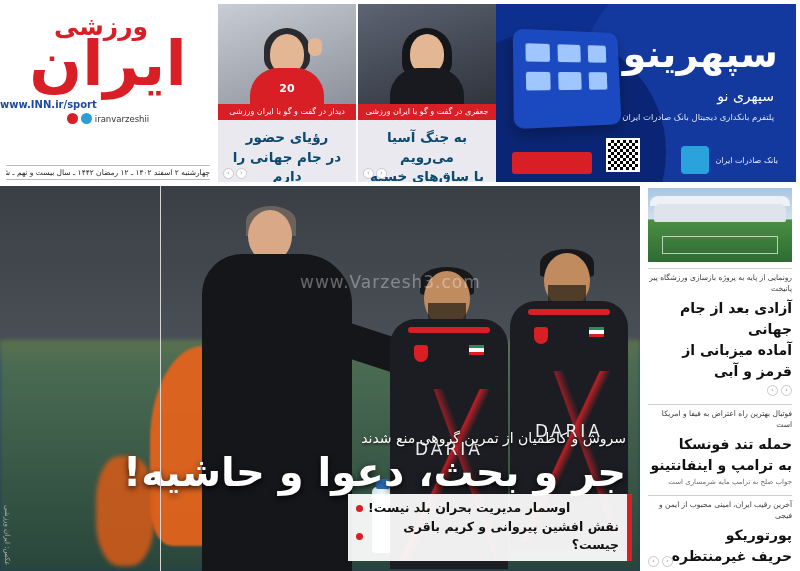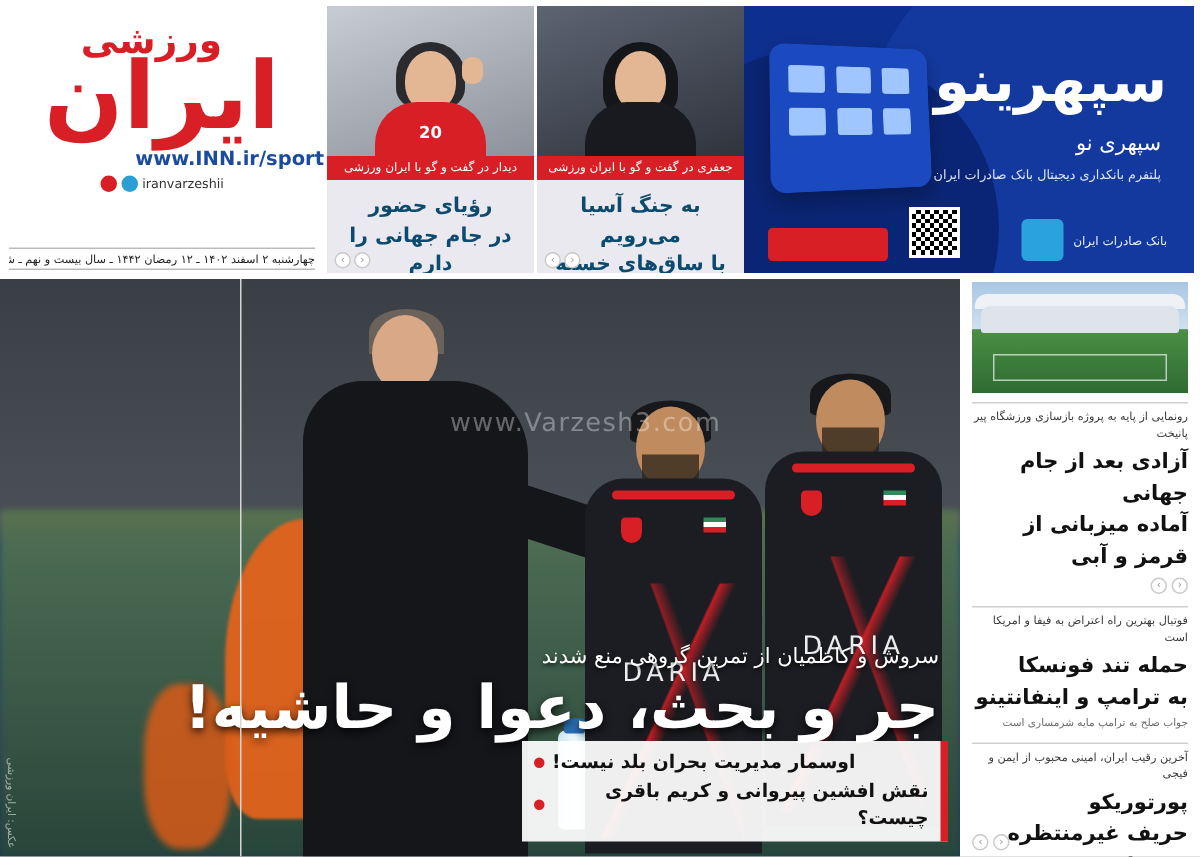--- a/index.html
+++ b/index.html
@@ -44,23 +44,23 @@
     font-size: 25px;
     letter-spacing: 1px;
     margin-bottom: -6px;
     margin-right: 14px;
   }
   .mast-iran {
     font-size: 62px;
     letter-spacing: 2px;
   }
   .mast-url {
-    text-align: right;
+    text-align: left;
     color: #1a4b9c;
-    font-size: 13px;
+    font-size: 10px;
     direction: ltr;
     margin-top: 4px;
     font-weight: bold;
   }
   .mast-social {
     display: flex;
     flex-direction: row-reverse;
     align-items: center;
     justify-content: center;
     gap: 3px;

